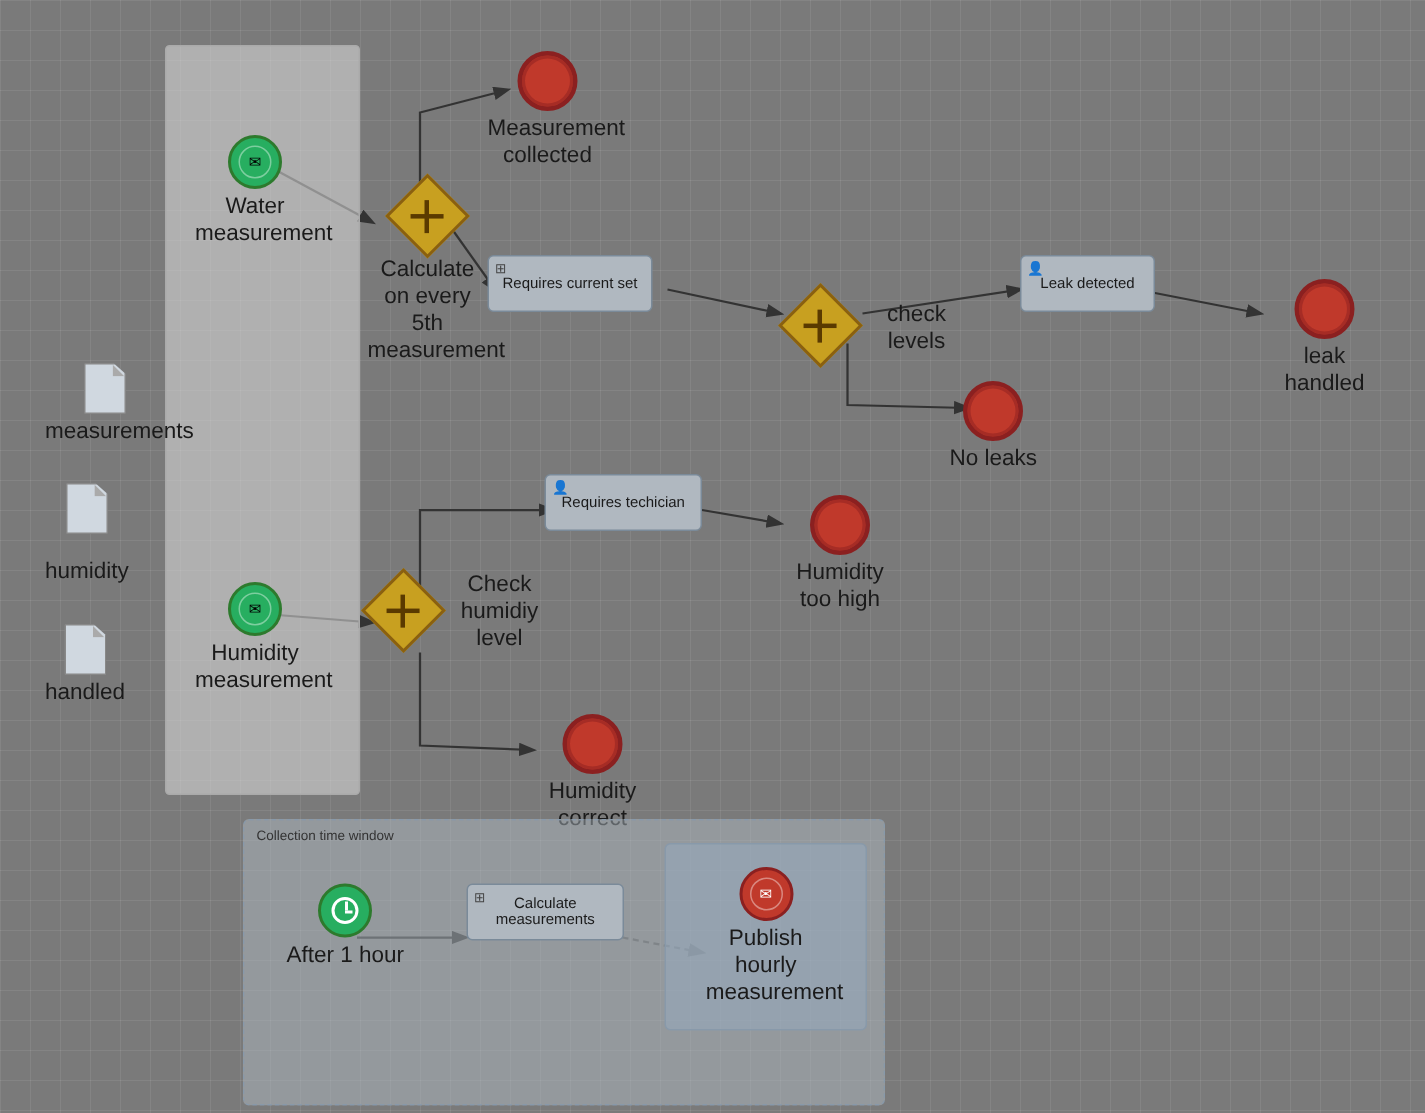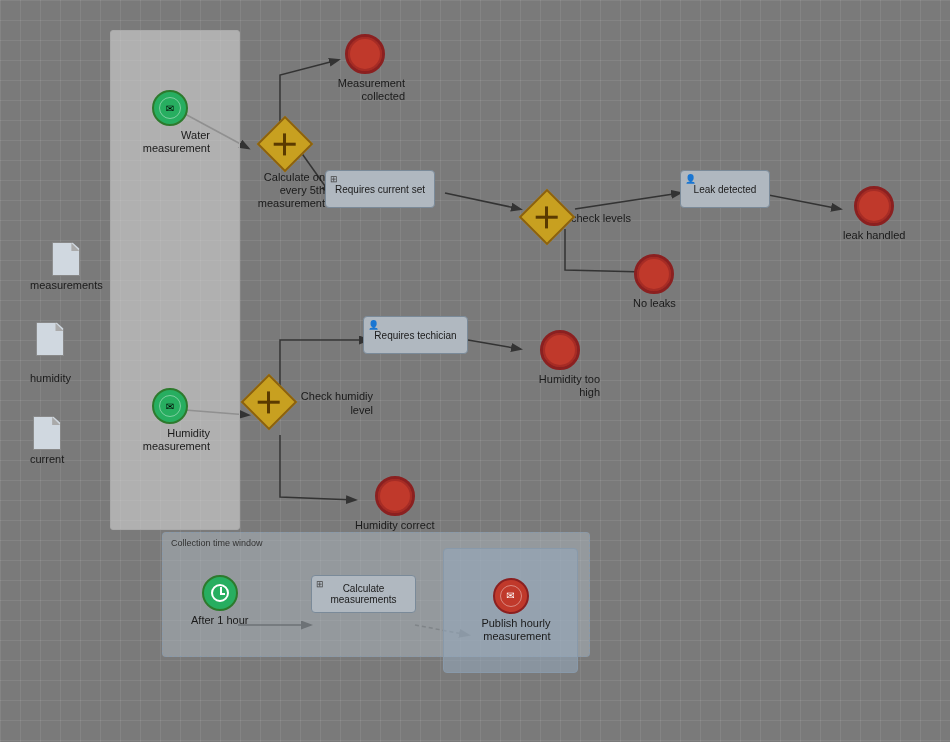--- a/index.html
+++ b/index.html
@@ -117,23 +117,23 @@
     
     .task-icon {
       position: absolute;
       top: 3px;
       left: 4px;
       font-size: 9px;
       color: #444;
     }
 
     .node-label {
-      font-size: 11px;
+      font-size: 15px;
       color: #1a1a1a;
-      text-align: right;
+      text-align: center;
       margin-top: 3px;
       max-width: 80px;
       line-height: 1.2;
     }
 
     
     .data-object {
       width: 28px;
       height: 34px;
       background: #d0d8e0;
@@ -255,21 +255,21 @@
   <div class="node-label">measurements</div>
 </div>
 
 <div class="node" style="left:30px; top:322px;gap:13px;">
   <div class="data-object"></div>
   <div class="node-label">humidity</div>
 </div>
 
 <div class="node" style="left:30px; top:416px;">
   <div class="data-object"></div>
-  <div class="node-label">current</div>
+  <div class="node-label">handled</div>
 </div>
 
 <div class="node" style="left:130px; top:90px;">
   <div class="event-circle message-green">
     <div class="inner-circle">
       <span style="font-size:10px;">✉</span>
     </div>
   </div>
   <div class="node-label">Water
 measurement</div>
@@ -355,21 +355,21 @@
 <div class="node" style="left:520px; top:330px;">
   <div class="event-circle inner-border-red" style="width:40px;height:40px;"></div>
   <div class="node-label">Humidity too high</div>
 </div>
 
 <div class="node" style="left:355px; top:476px;">
   <div class="event-circle inner-border-red" style="width:40px;height:40px;"></div>
   <div class="node-label">Humidity correct</div>
 </div>
 
-<div class="subprocess-pool" style="left:162px; top:532px; width:428px; height:125px;">
+<div class="subprocess-pool" style="left:162px; top:546px; width:428px; height:191px;">
   <span class="subprocess-label">Collection time window</span>
 
   <div class="node" style="left:28px; top:42px;">
     <div class="event-circle timer">
       <div class="timer-icon"></div>
     </div>
     <div class="node-label">After 1 hour</div>
   </div>
 
   <div class="node" style="left:148px; top:42px;">

